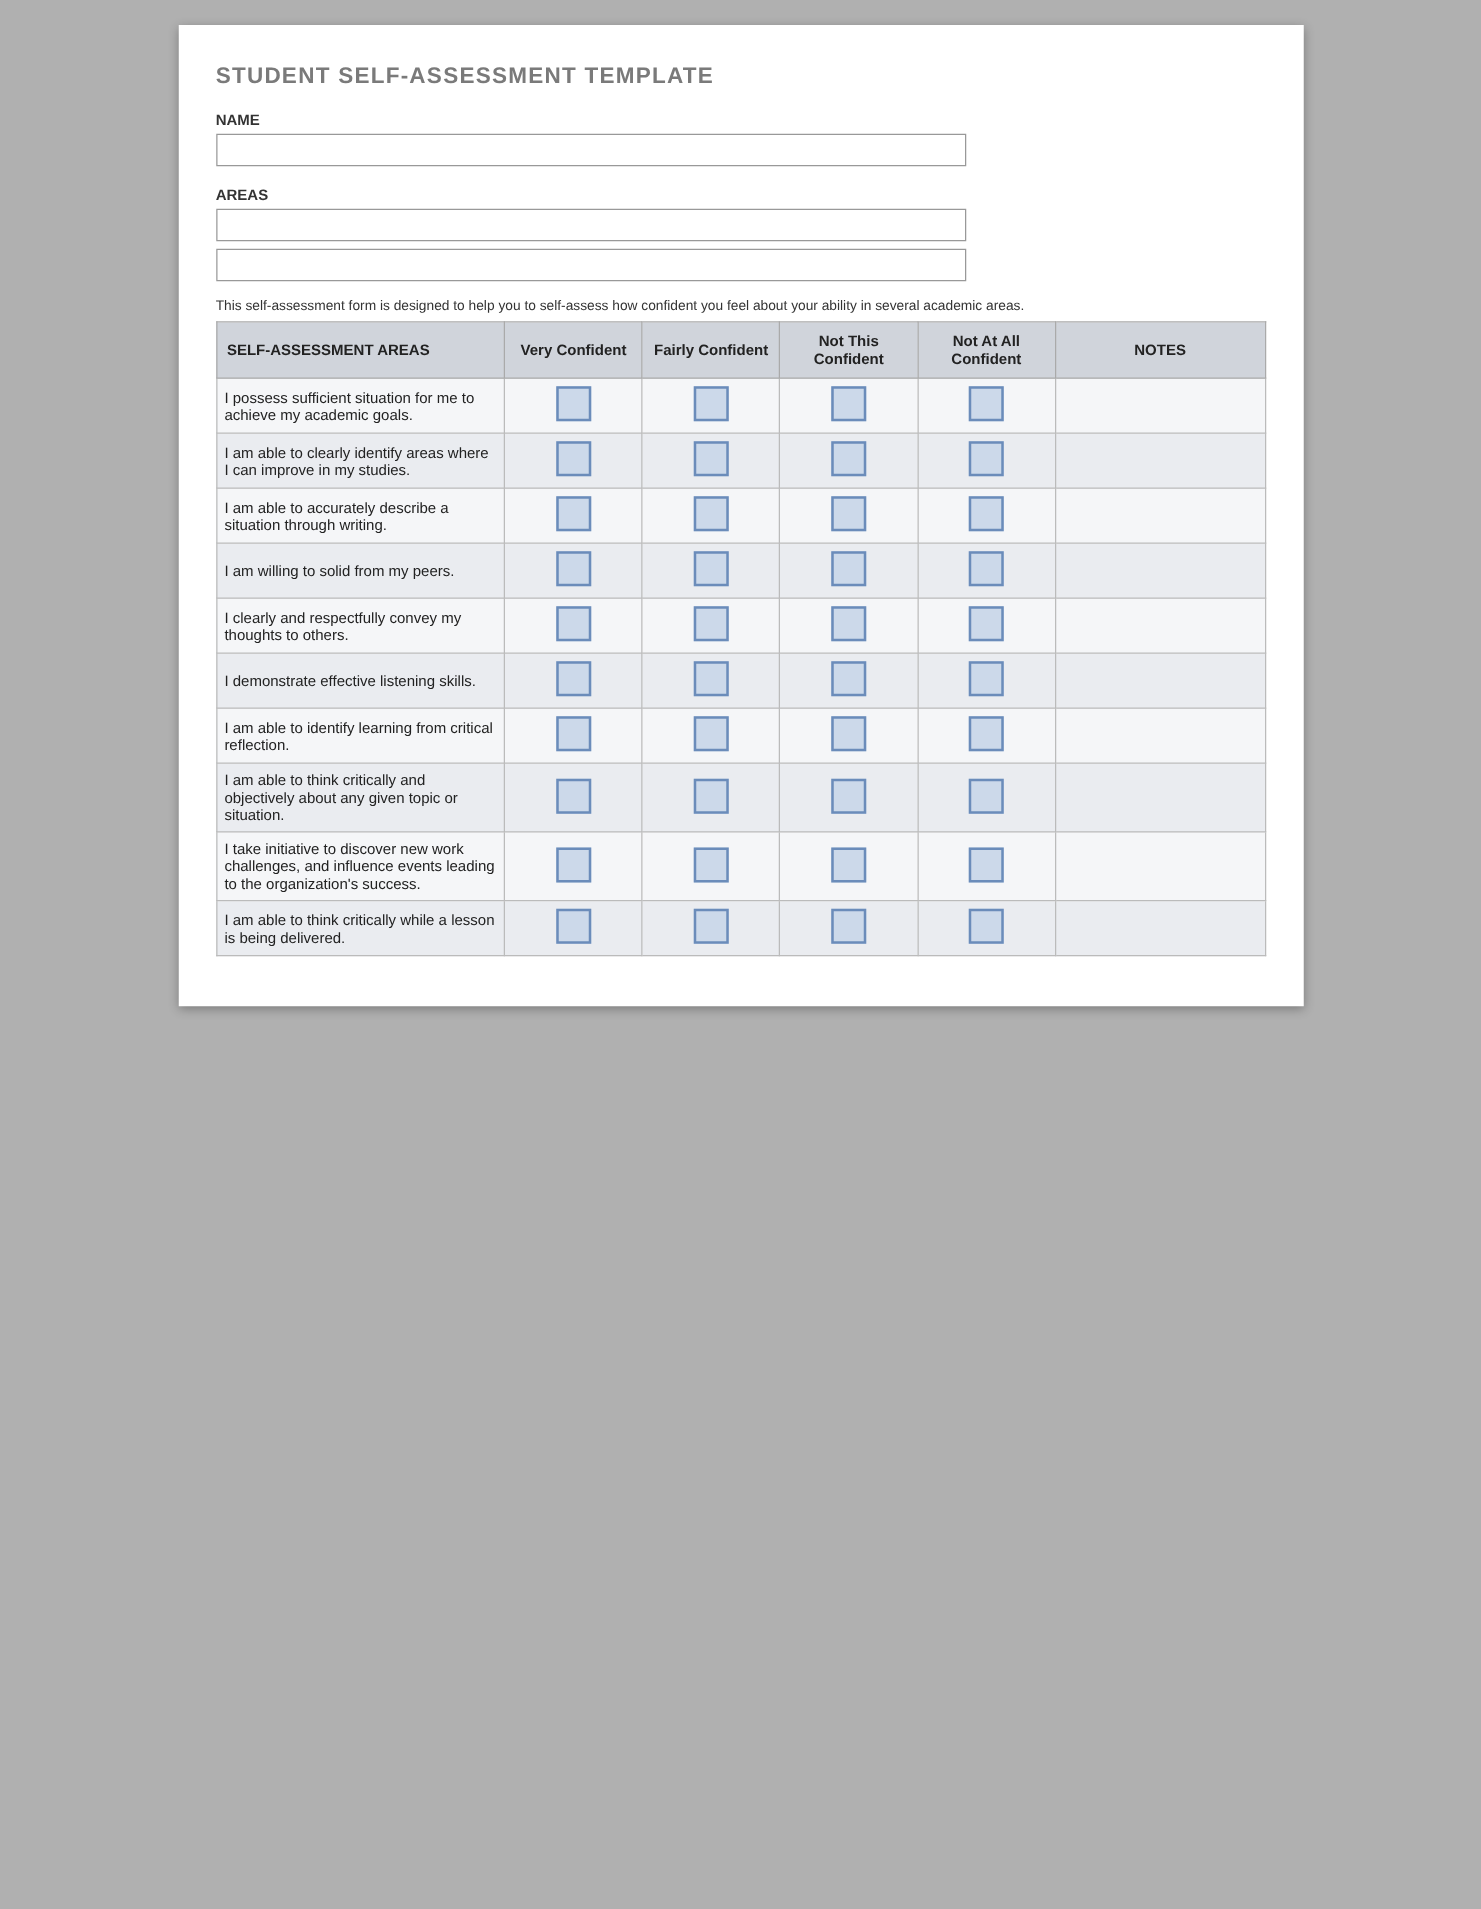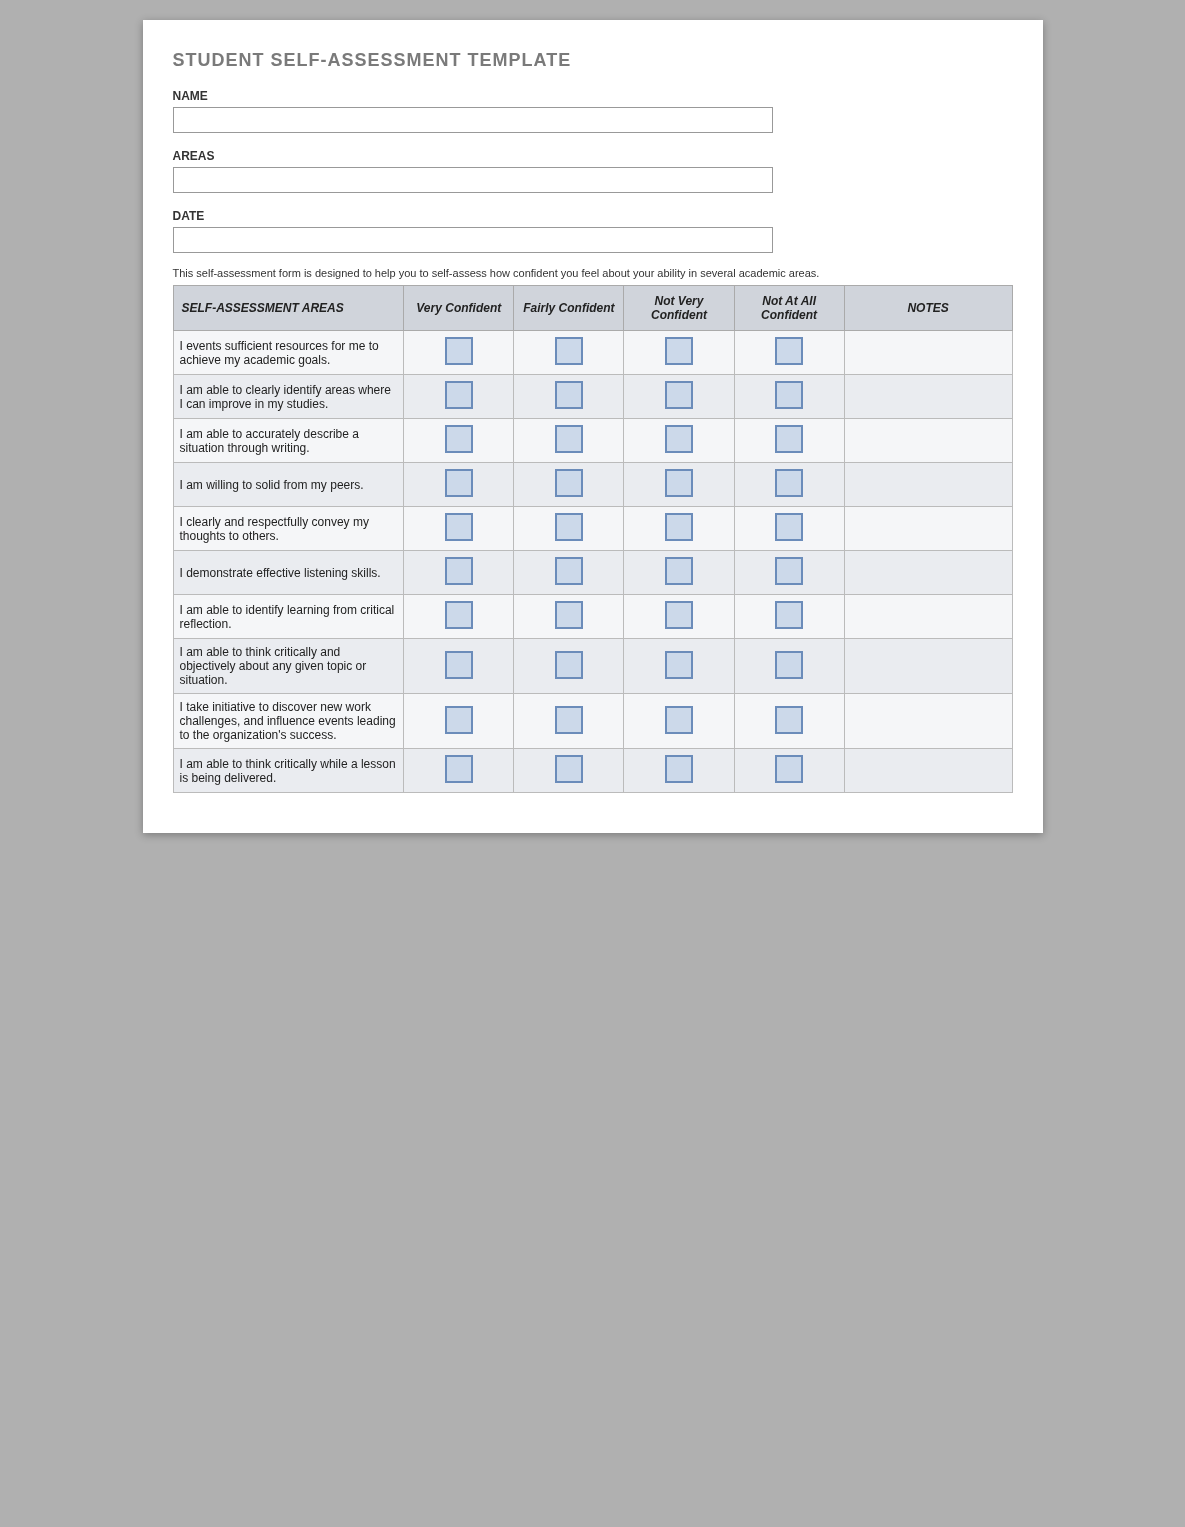--- a/index.html
+++ b/index.html
@@ -52,21 +52,20 @@
       font-size: 12px;
     }
     thead tr th {
       background: #d0d4db;
       border: 1px solid #aaa;
       padding: 8px 6px;
       text-align: center;
       font-weight: bold;
       color: #222;
       font-size: 12px;
-      font-style: italic;
     }
     thead tr th.area-header {
       text-align: left;
       padding-left: 8px;
     }
     tbody tr td {
       border: 1px solid #bbb;
       padding: 6px 6px;
       vertical-align: middle;
       color: #222;
@@ -105,39 +104,38 @@
 
 <div class="page">
   <div class="page-title">STUDENT SELF-ASSESSMENT TEMPLATE</div>
 
   <div class="field-label">NAME</div>
   <input class="text-input" type="text" style="">
 
   <div class="field-label">AREAS</div>
   <input class="text-input" type="text" style="">
 
-  <div class="field-label">DATE</div>
   <input class="text-input" type="text" style="">
 
   <div class="description">This self-assessment form is designed to help you to self-assess how confident you feel about your ability in several academic areas.</div>
 
   <table>
     <thead>
       <tr>
         <th class="area-header">SELF-ASSESSMENT AREAS</th>
         <th><span>Very Confident</span></th>
         <th><span>Fairly Confident</span></th>
-        <th><span>Not Very Confident</span></th>
+        <th><span>Not This Confident</span></th>
         <th><span>Not At All Confident</span></th>
         <th>NOTES</th>
       </tr>
     </thead>
     <tbody id="table-body">
     <tr>
-          <td class="area-cell">I events sufficient resources for me to achieve my academic goals.</td>
+          <td class="area-cell">I possess sufficient situation for me to achieve my academic goals.</td>
           <td class="check-cell"><div class="checkbox-sq"></div></td>
           <td class="check-cell"><div class="checkbox-sq"></div></td>
           <td class="check-cell"><div class="checkbox-sq"></div></td>
           <td class="check-cell"><div class="checkbox-sq"></div></td>
           <td class="notes-cell"></td>
         </tr>
         <tr>
           <td class="area-cell">I am able to clearly identify areas where I can improve in my studies.</td>
           <td class="check-cell"><div class="checkbox-sq"></div></td>
           <td class="check-cell"><div class="checkbox-sq"></div></td>

